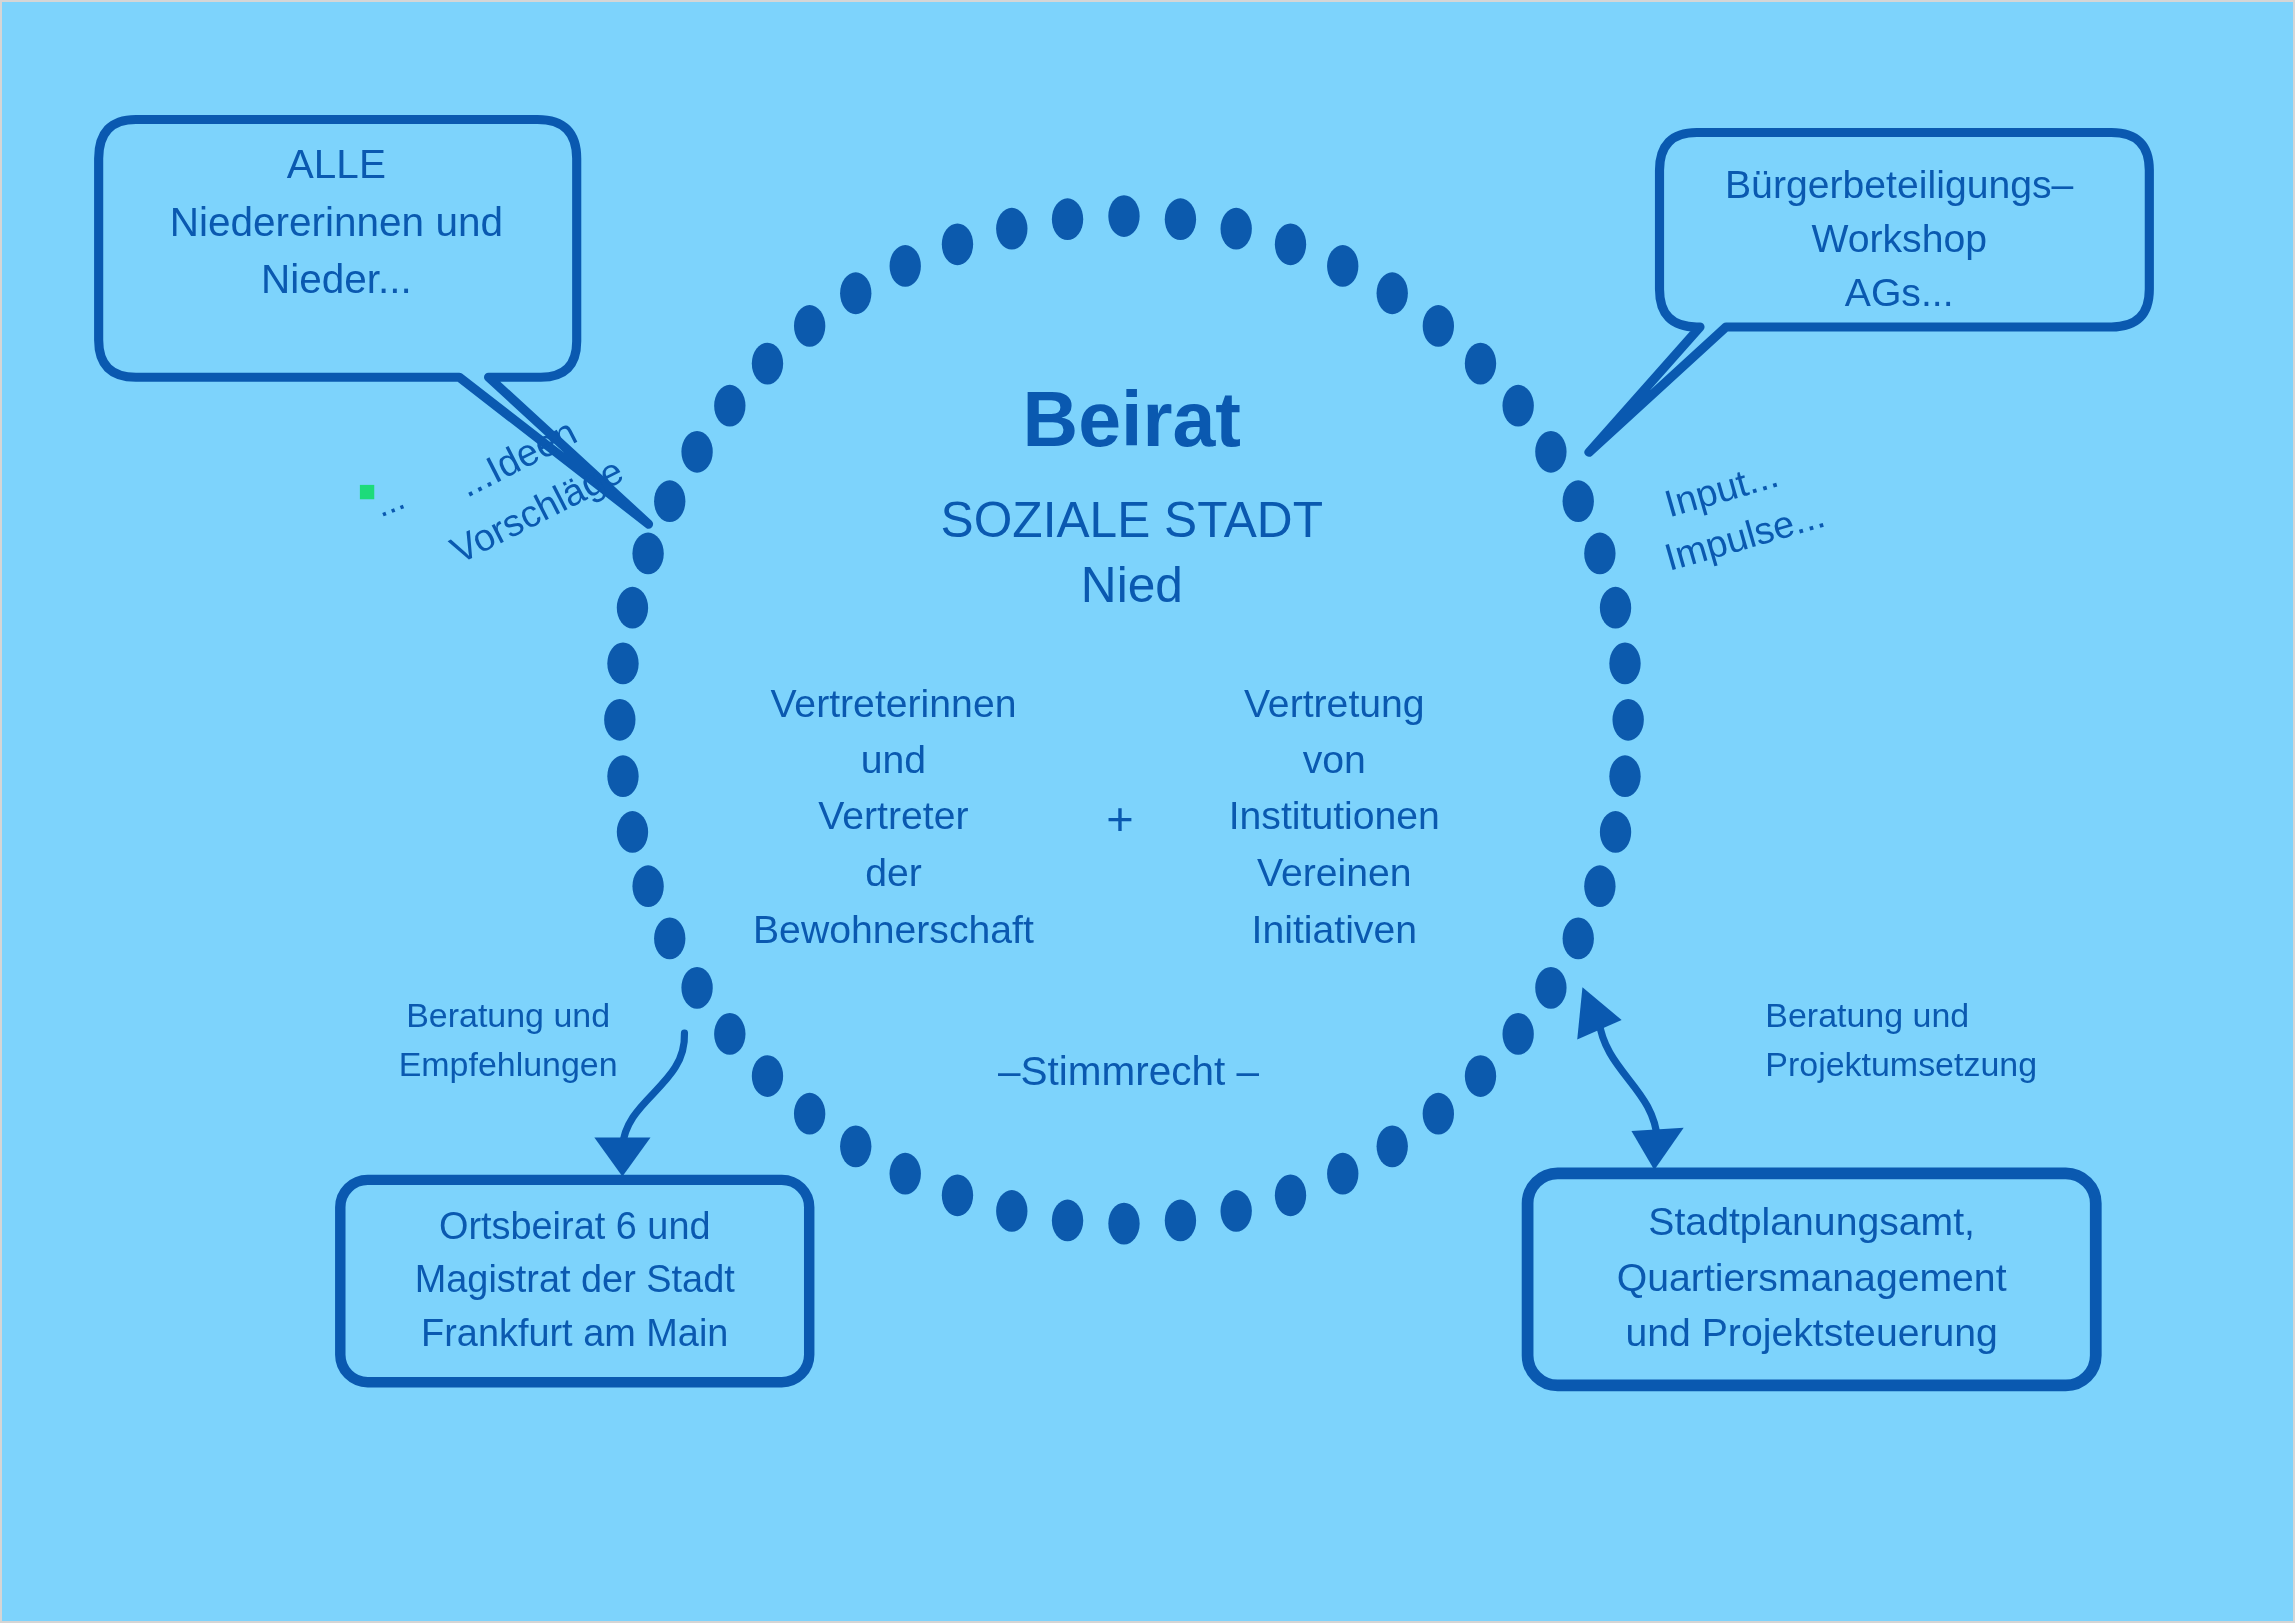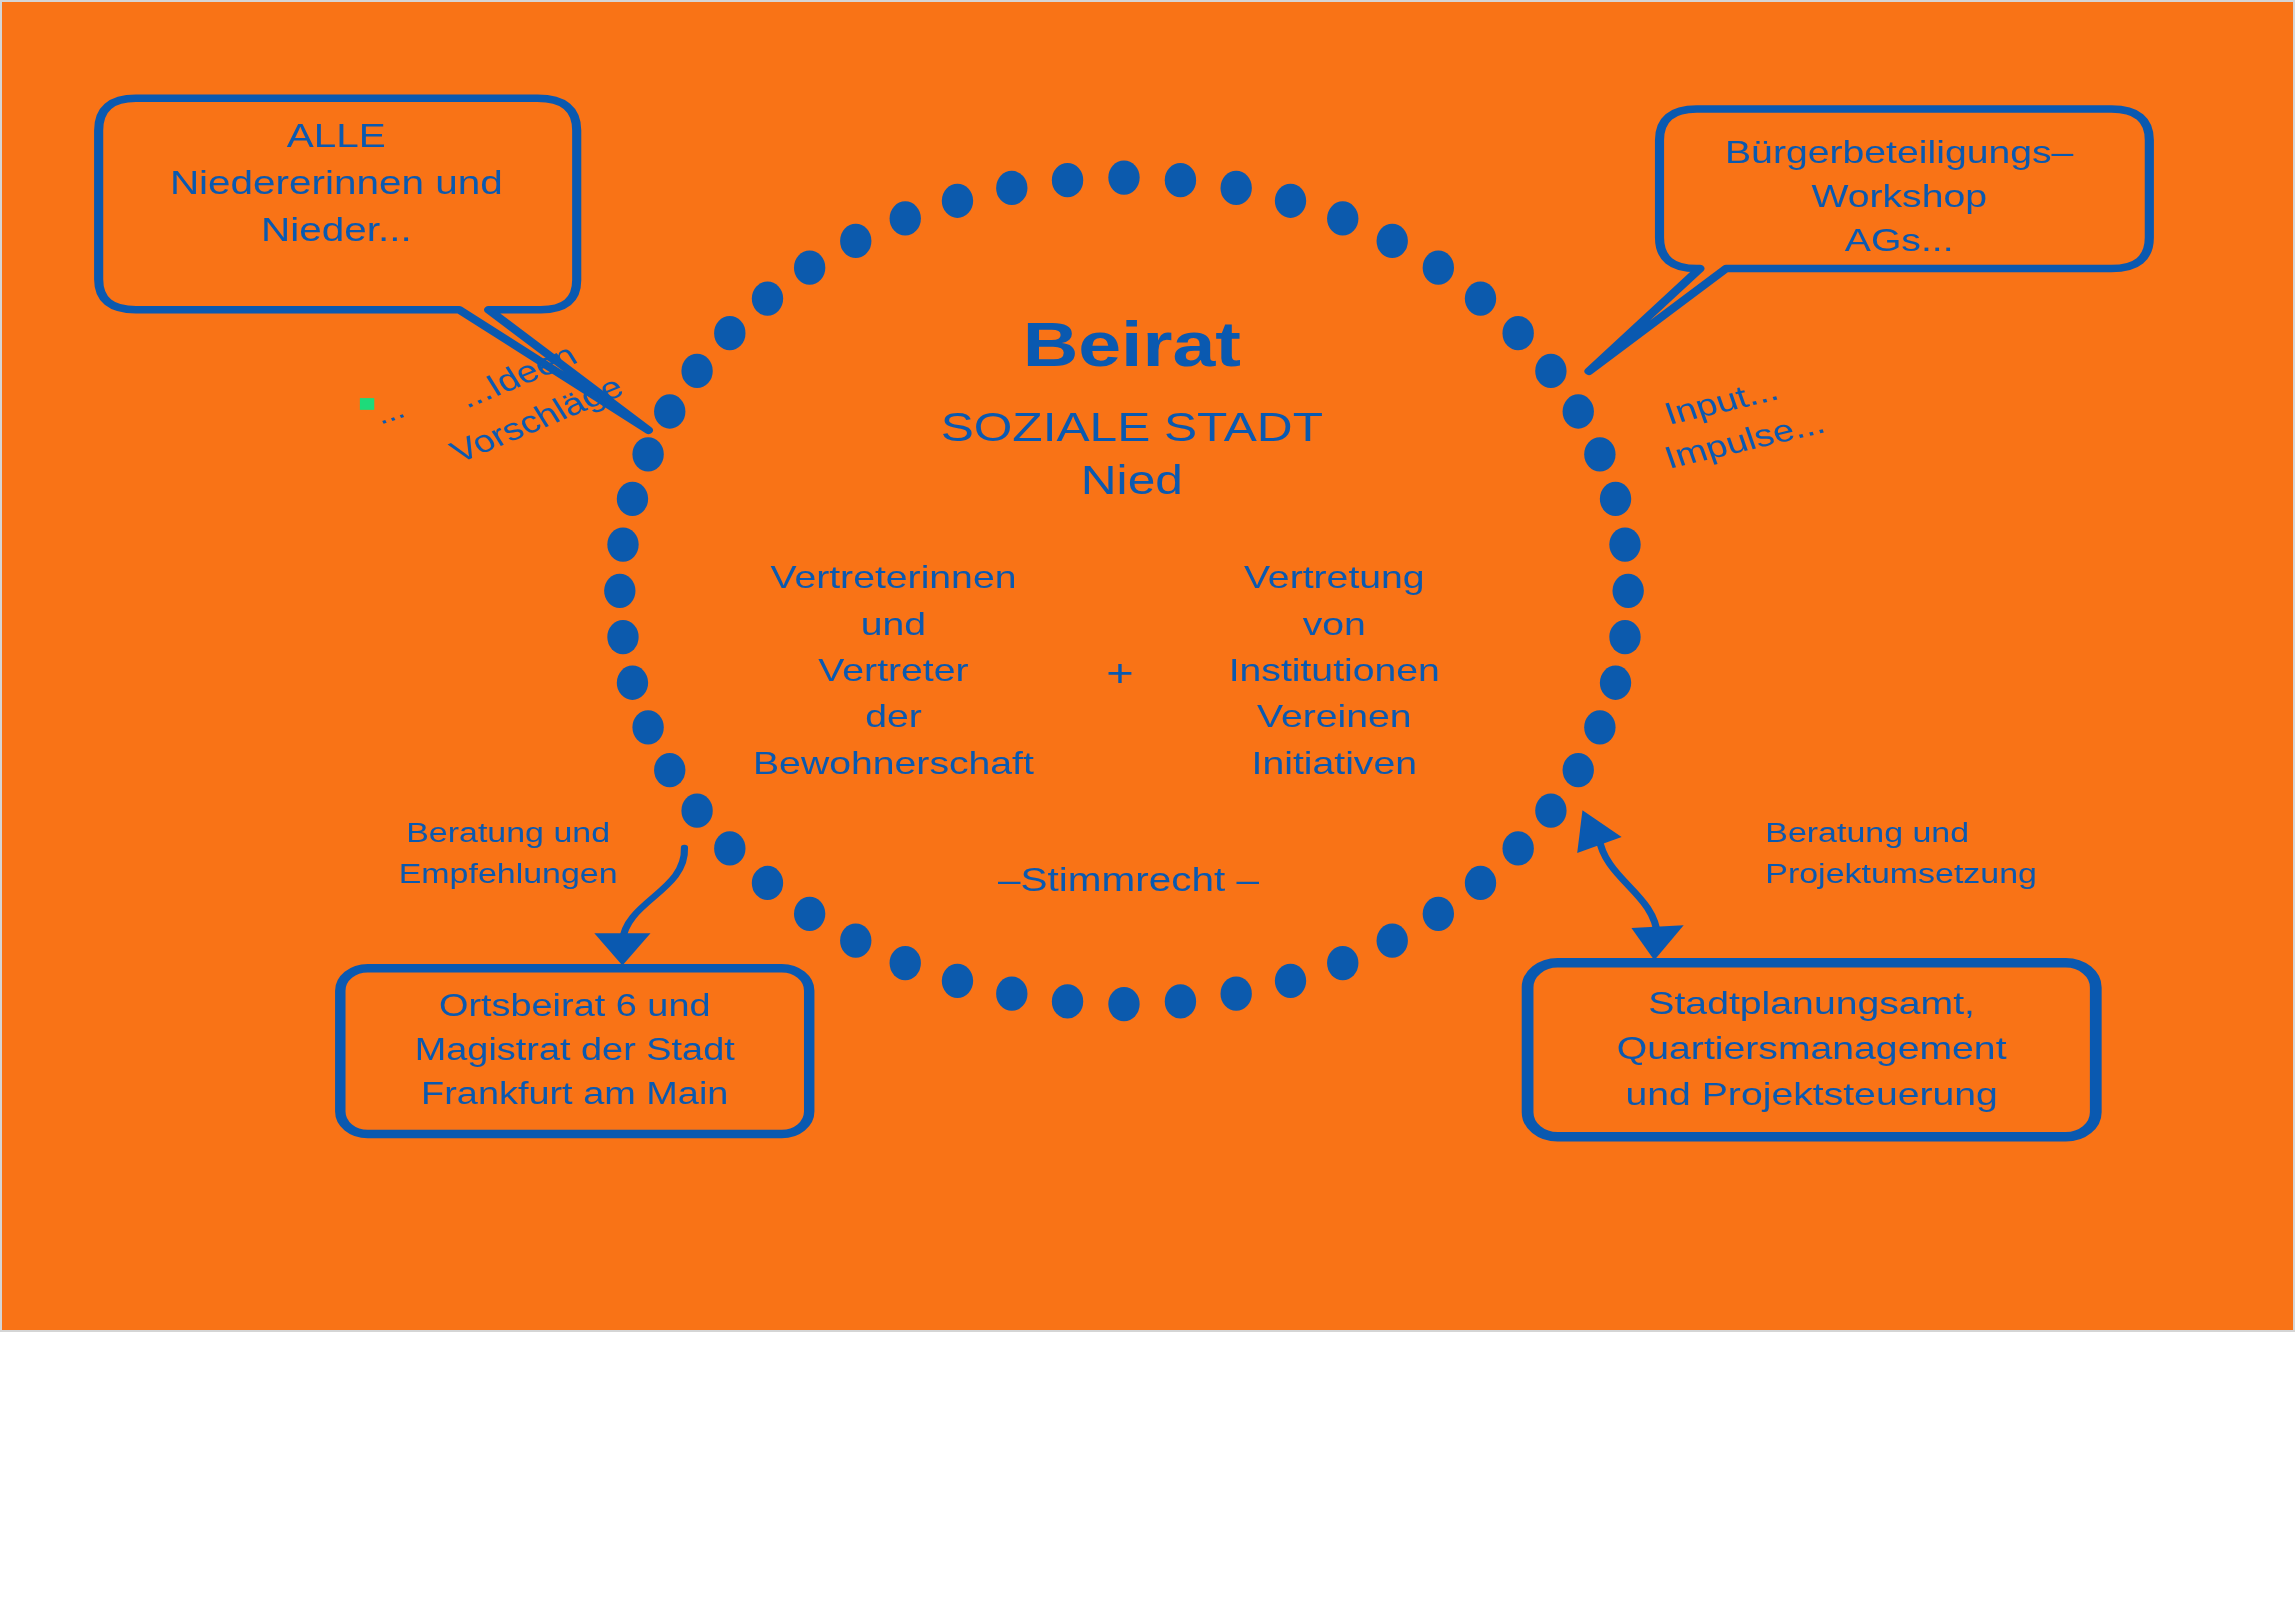--- a/index.html
+++ b/index.html
@@ -9,22 +9,22 @@
   }
   body {
     width: 2295px;
     height: 1623px;
     overflow: hidden;
     font-family: "Liberation Sans", sans-serif;
   }
   #canvas {
     position: relative;
     width: 2295px;
-    height: 1332px;
-    background: #f97316;
+    height: 1623px;
+    background: #7dd3fc;
     box-sizing: border-box;
     border: 2.6px solid #d5d5d5;
   }
   #scene {
     position: absolute;
     inset: 0;
     width: 100%;
     height: 100%;
   }
   .svg-text {

